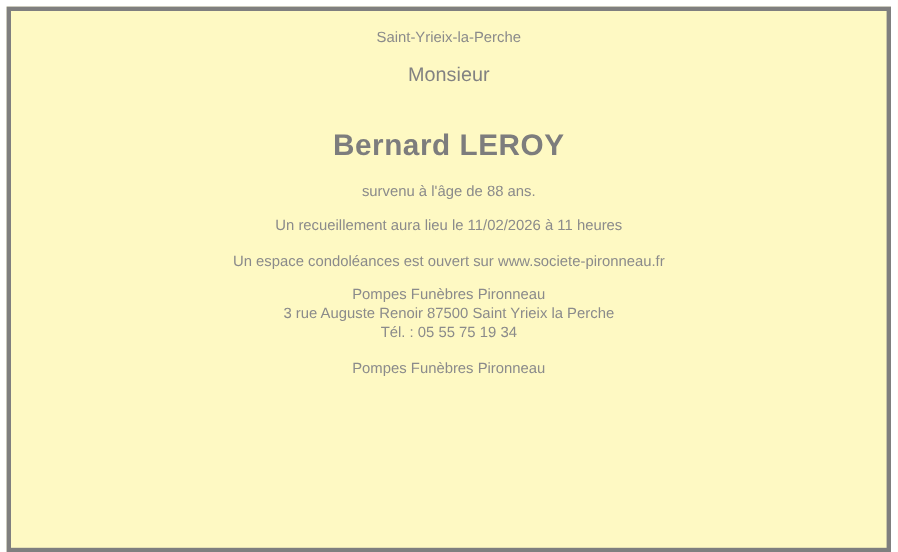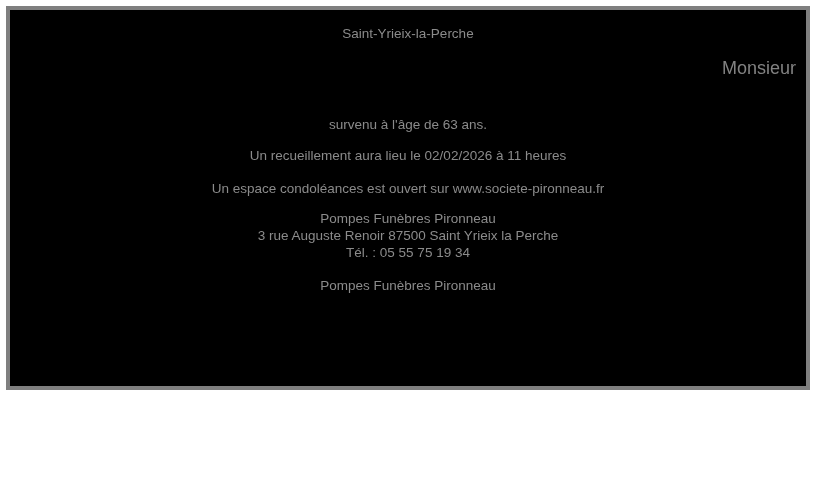--- a/index.html
+++ b/index.html
@@ -8,35 +8,35 @@
     background: #ffffff;
     width: 816px;
     height: 502px;
     overflow: hidden;
     font-family: "Liberation Sans", "DejaVu Sans", sans-serif;
   }
   .card {
     box-sizing: border-box;
     margin: 6px;
     width: 804px;
-    height: 384px;
+    height: 496px;
     border: 4px solid #7f7f7f;
-    background: #000000;
+    background: #fef9c3;
     padding: 15px 10px 18px 10px;
     text-align: center;
   }
   .card p {
     margin: 0;
     font-size: 13.5px;
     line-height: 17px;
     color: #8b8b8b;
   }
   .city         { margin-bottom: 15px !important; }
   .intro        { margin-bottom: 18px !important; }
-  .civility     { font-size: 18px !important; line-height: 22px !important; color: #828282 !important; margin-bottom: 37px !important; text-align: right; }
+  .civility     { font-size: 18px !important; line-height: 22px !important; color: #828282 !important; margin-bottom: 37px !important; }
   .deceased {
     margin: 0 0 16px 0;
     font-size: 27px;
     line-height: 33px;
     font-weight: bold;
     color: #7d7d7d;
     letter-spacing: 0.5px;
   }
   .age          { margin-bottom: 14px !important; }
   .ceremony     { margin-bottom: 16px !important; }
@@ -48,25 +48,26 @@
 </head>
 <body>
 
 <div class="card">
 
   <p class="city">Saint-Yrieix-la-Perche</p>
 
 
   <p class="civility">Monsieur</p>
 
+  <h1 class="deceased">Bernard LEROY</h1>
 
-  <p class="age">survenu à l'âge de 63 ans.</p>
+  <p class="age">survenu à l'âge de 88 ans.</p>
 
   <p class="ceremony">
-    <span>Un recueillement aura lieu le 02/02/2026 à 11 heures</span><br>
+    <span>Un recueillement aura lieu le 11/02/2026 à 11 heures</span><br>
   </p>
 
 
   <p class="condolences">Un espace condoléances est ouvert sur www.societe-pironneau.fr</p>
 
 
   <p class="funeral-home">
     <span>Pompes Funèbres Pironneau</span><br>
     <span>3 rue Auguste Renoir 87500 Saint Yrieix la Perche</span><br>
     <span>Tél. : 05 55 75 19 34</span>

